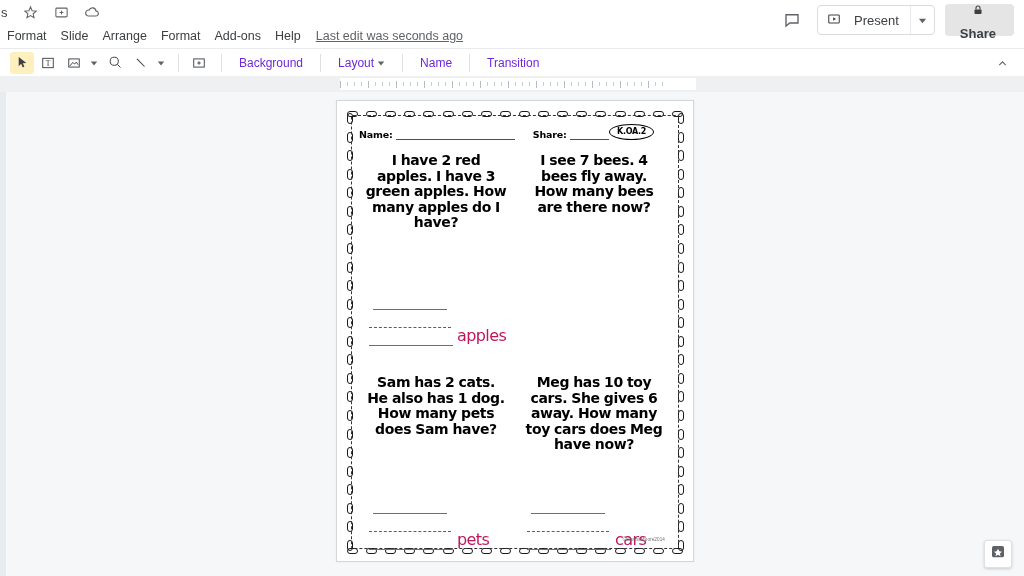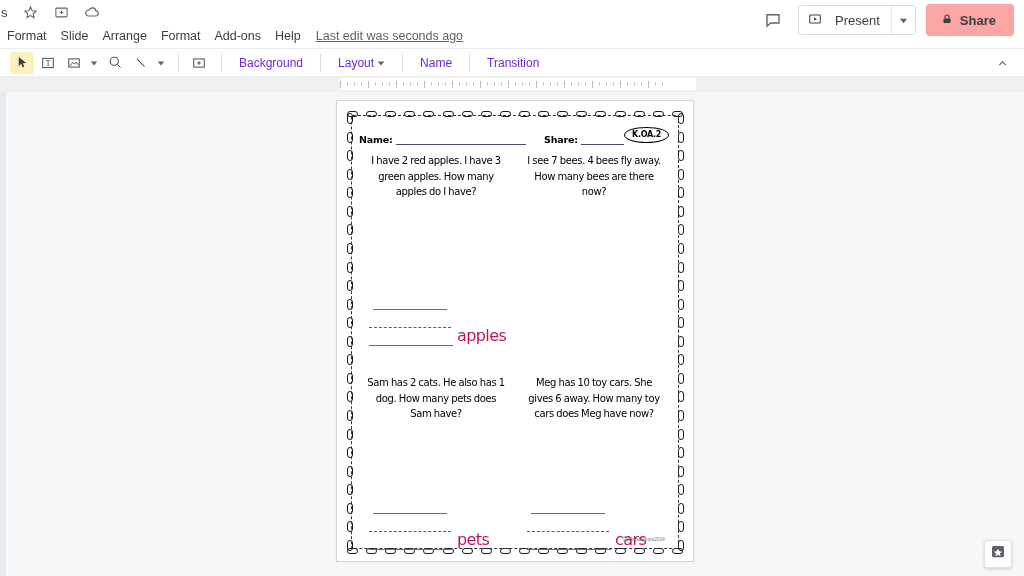--- a/index.html
+++ b/index.html
@@ -63,22 +63,22 @@
     font-size: 13px; color: #3c4043;
   }
   .present-caret {
     width: 24px; height: 30px; display: flex;
     align-items: center; justify-content: center;
     border-left: 1px solid #e8eaed;
   }
   .share-btn {
     display: flex; align-items: center; gap: 7px;
     height: 32px; padding: 0 18px 0 15px;
-    background: #fca5a5; border-radius: 4px;
-    font-size: 13px; color: #3c4043; font-weight: bold;
+    background: #e5e5e5; border-radius: 4px;
+    font-size: 13px; color: #3c4043; font-weight: bold; flex-direction: column;
   }
 
   
   .toolbar {
     position: absolute; left: 0; top: 48px; width: 1024px; height: 28px;
     background: #ffffff; border-top: 1px solid #e8eaed;
     display: flex; align-items: center; padding-left: 10px;
   }
   .tb-icon {
     width: 24px; height: 22px; display: flex;
@@ -173,22 +173,22 @@
     border: 1.2px dashed #333;
     border-radius: 2px;
   }
 
   .ws-content {
     position: absolute; left: 12px; top: 10px; right: 12px; bottom: 10px;
   }
 
   
   .namerow {
-    position: absolute; left: 2px; right: 2px; top: 4px; height: 22px;
-    display: flex; align-items: flex-end;
+    position: absolute; left: 2px; right: 17px; top: 4px; height: 22px;
+    display: flex; align-items: center;
   }
   .lbl {
     font-family: "DejaVu Sans", sans-serif;
     font-size: 9.5px; font-weight: bold; color: #000;
     letter-spacing: -0.2px;
   }
   .rule-line {
     border-bottom: 1.1px solid #4a4a6a; height: 11px;
   }
   .name-rule { width: 142px; margin-left: 3px; }
@@ -208,21 +208,21 @@
     position: absolute; left: 0; right: 0; top: 30px;
     display: grid; grid-template-columns: 1fr 1fr;
   }
   .prob-grid.row2 { top: 252px; }
   .prob {
     padding: 4px 8px 0;
     text-align: center;
   }
   .prob-text {
     font-family: "DejaVu Sans", sans-serif;
-    font-size: 10px; font-weight: normal; color: #000;
+    font-size: 14px; font-weight: bold; color: #000;
     line-height: 15.5px; letter-spacing: -0.35px;
     word-spacing: -0.4px;
   }
 
   
   .ans-grid {
     position: absolute; left: 0; right: 0;
     display: grid; grid-template-columns: 1fr 1fr;
   }
   .ans-grid.a1 { top: 178px; }

